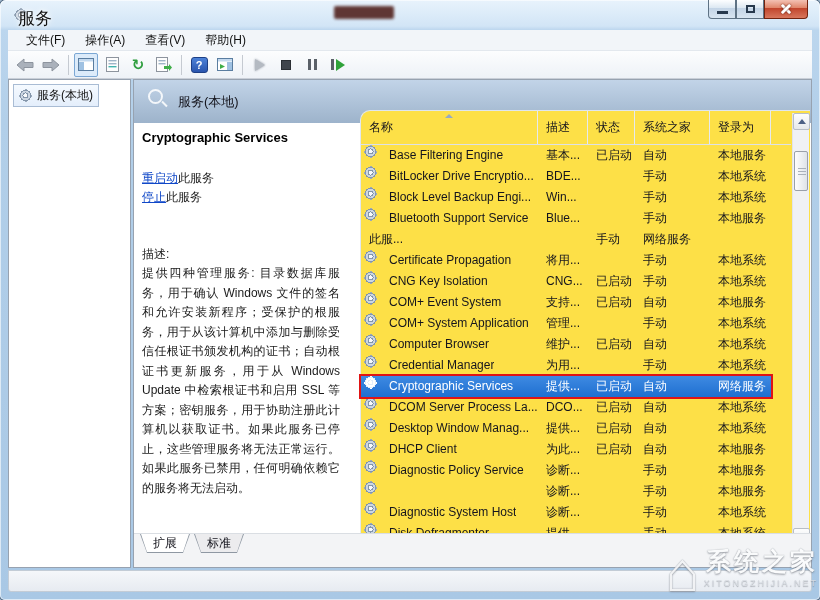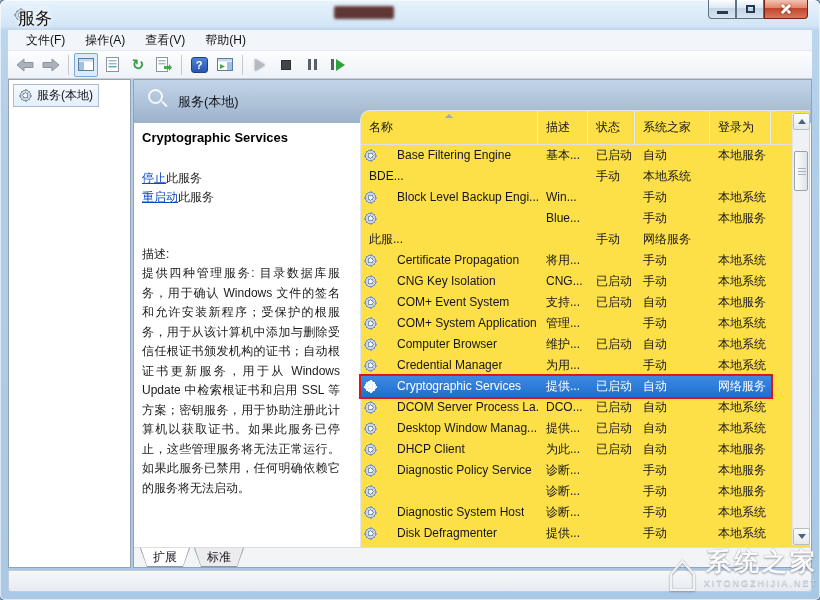--- a/index.html
+++ b/index.html
@@ -74,21 +74,21 @@
   .lheader{display:grid;grid-template-columns:177px 50px 47px 75px 61px auto;height:34px;
     margin-right:19px;border-bottom:1px solid #dde1e6;}
   .hcell{position:relative;font-size:12px;color:#15151d;padding:0 0 0 8px;display:flex;align-items:center;
     border-right:1px solid #e6e9ee;white-space:nowrap;overflow:hidden;}
   .hcell.hlast{border-right:none;}
   .sort-arrow{position:absolute;left:84px;top:3px;width:0;height:0;
     border-left:4px solid transparent;border-right:4px solid transparent;border-bottom:4px solid #98aabf;}
   .lbody{position:relative;}
   .lrow{display:grid;grid-template-columns:177px 50px 47px 75px 61px;width:410px;height:21px;}
   .cell{font-size:12px;color:#15151d;line-height:21px;padding-left:8px;white-space:nowrap;overflow:hidden;}
-  .c-name{display:flex;align-items:center;gap:20px;padding-left:3px;}
+  .c-name{display:flex;gap:12px;padding-left:3px;}
   .c-name .nm{white-space:nowrap;overflow:hidden;}
   .lrow.selected{position:relative;z-index:2;
     background:linear-gradient(180deg,#3e8ae2,#1f6fd0);outline:2px solid #e01414;}
   .lrow.selected .cell{color:#fff;}
   .lrow.selected .gear{filter:saturate(.4) brightness(1.6);}
   
   .gear{position:relative;display:inline-block;width:13px;height:13px;flex:0 0 13px;
     background:linear-gradient(#9aaabc,#9aaabc) 5.5px 0/2px 13px no-repeat,
                linear-gradient(#9aaabc,#9aaabc) 0 5.5px/13px 2px no-repeat;}
   .gear::before{content:"";position:absolute;inset:0;border-radius:50%;
@@ -101,21 +101,21 @@
     border:1px solid #b8bec6;border-radius:2px;display:flex;align-items:center;justify-content:center;}
   .sbtn.up{top:0;}
   .sbtn.down{bottom:0;}
   .tri-up{width:0;height:0;border-left:4px solid transparent;border-right:4px solid transparent;border-bottom:5px solid #4d6185;}
   .tri-down{width:0;height:0;border-left:4px solid transparent;border-right:4px solid transparent;border-top:5px solid #4d6185;}
   .thumb{position:absolute;left:1px;top:38px;width:14px;height:40px;border:1px solid #9aa0a8;border-radius:2px;
     background:linear-gradient(90deg,#fdfdfd,#dfe3e8);}
   .thumb::after{content:"";position:absolute;left:3px;top:16px;width:8px;height:7px;
     background:repeating-linear-gradient(180deg,#aab1ba 0 1px,transparent 1px 3px);}
   
-  .tabstrip{position:absolute;left:0;bottom:0;width:100%;height:20px;background:#f3f4f6;
+  .tabstrip{position:absolute;left:0;bottom:0;width:100%;height:34px;background:#f3f4f6;
     border-top:1px solid #dadee3;display:flex;align-items:stretch;padding-left:6px;}
   .tab{position:relative;height:19px;margin-right:4px;cursor:pointer;}
   .tab .shape{position:absolute;inset:0;background:#8f98a3;
     clip-path:polygon(0 0,100% 0,calc(100% - 7px) 100%,7px 100%);}
   .tab .shape-in{position:absolute;inset:0 1px 1px 1px;background:#ececee;
     clip-path:polygon(0 0,100% 0,calc(100% - 6px) 100%,6px 100%);}
   .tab.active .shape-in{background:#ffffff;}
   .tab .lbl{position:relative;display:block;font-size:12px;line-height:18px;padding:0 13px;color:#15151d;}
   
   .statusbar{position:absolute;left:8px;top:570px;width:804px;height:22px;
@@ -242,22 +242,22 @@
 
   <div class="rightpane">
     <div class="band">
       <span class="mag-icon"></span>
       <span class="band-title">服务(本地)</span>
     </div>
 
     <div class="descpanel">
       <div class="svc-title">Cryptographic Services</div>
       <div class="svc-links">
+        <div><a class="link">重启动</a><span>此服务</span></div>
         <div><a class="link">停止</a><span>此服务</span></div>
-        <div><a class="link">重启动</a><span>此服务</span></div>
       </div>
       <div class="desc-label">描述:</div>
       <div class="desc-text">提供四种管理服务: 目录数据库服务，用于确认 Windows 文件的签名和允许安装新程序；受保护的根服务，用于从该计算机中添加与删除受信任根证书颁发机构的证书；自动根证书更新服务，用于从 Windows Update 中检索根证书和启用 SSL 等方案；密钥服务，用于协助注册此计算机以获取证书。如果此服务已停止，这些管理服务将无法正常运行。如果此服务已禁用，任何明确依赖它的服务将无法启动。</div>
     </div>
 
     <div class="listpanel">
       <div class="lheader">
         <div class="hcell">
             <span class="sort-arrow"></span>
             <span>名称</span>
@@ -273,38 +273,43 @@
             <div class="cell c-name">
               <span class="gear"></span>
               <span class="nm">Base Filtering Engine</span>
             </div>
             <div class="cell">基本...</div>
             <div class="cell">已启动</div>
             <div class="cell">自动</div>
             <div class="cell">本地服务</div>
           </div>
           <div class="lrow">
+            <div class="cell c-name">
+              <span class="gear"></span>
+              <span class="nm">BitLocker Drive Encryptio...</span>
+            </div>
             <div class="cell">BDE...</div>
             <div class="cell"></div>
             <div class="cell">手动</div>
             <div class="cell">本地系统</div>
           </div>
           <div class="lrow">
             <div class="cell c-name">
               <span class="gear"></span>
               <span class="nm">Block Level Backup Engi...</span>
             </div>
             <div class="cell">Win...</div>
             <div class="cell"></div>
             <div class="cell">手动</div>
             <div class="cell">本地系统</div>
           </div>
           <div class="lrow">
             <div class="cell c-name">
               <span class="gear"></span>
+              <span class="nm">Bluetooth Support Service</span>
             </div>
             <div class="cell">Blue...</div>
             <div class="cell"></div>
             <div class="cell">手动</div>
             <div class="cell">本地服务</div>
           </div>
           <div class="lrow">
             <div class="cell">此服...</div>
             <div class="cell"></div>
             <div class="cell">手动</div>

